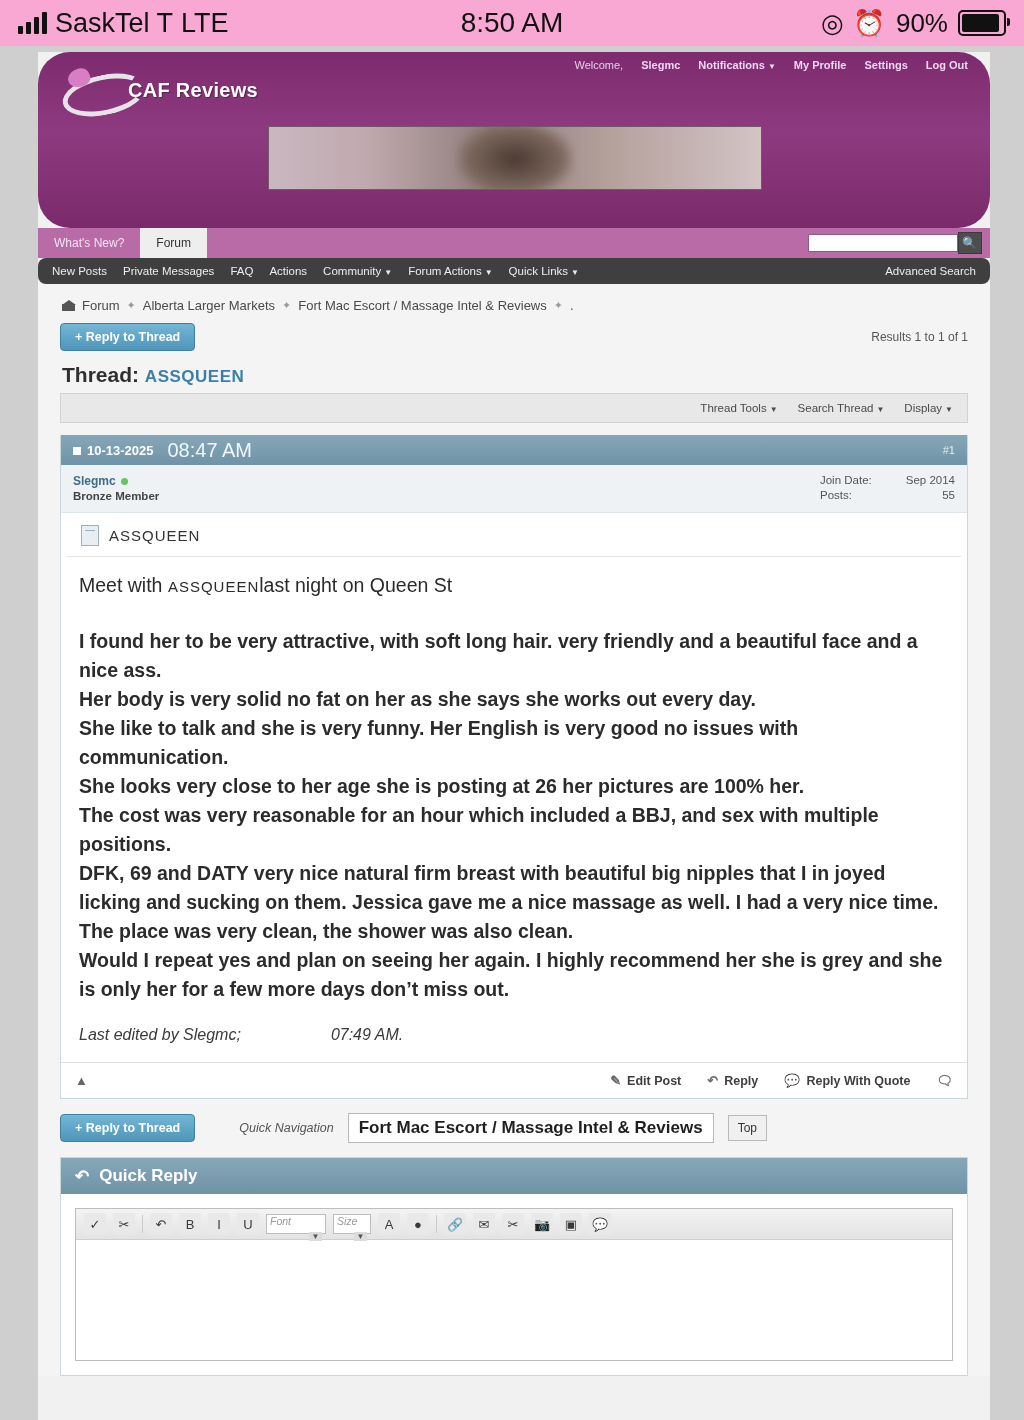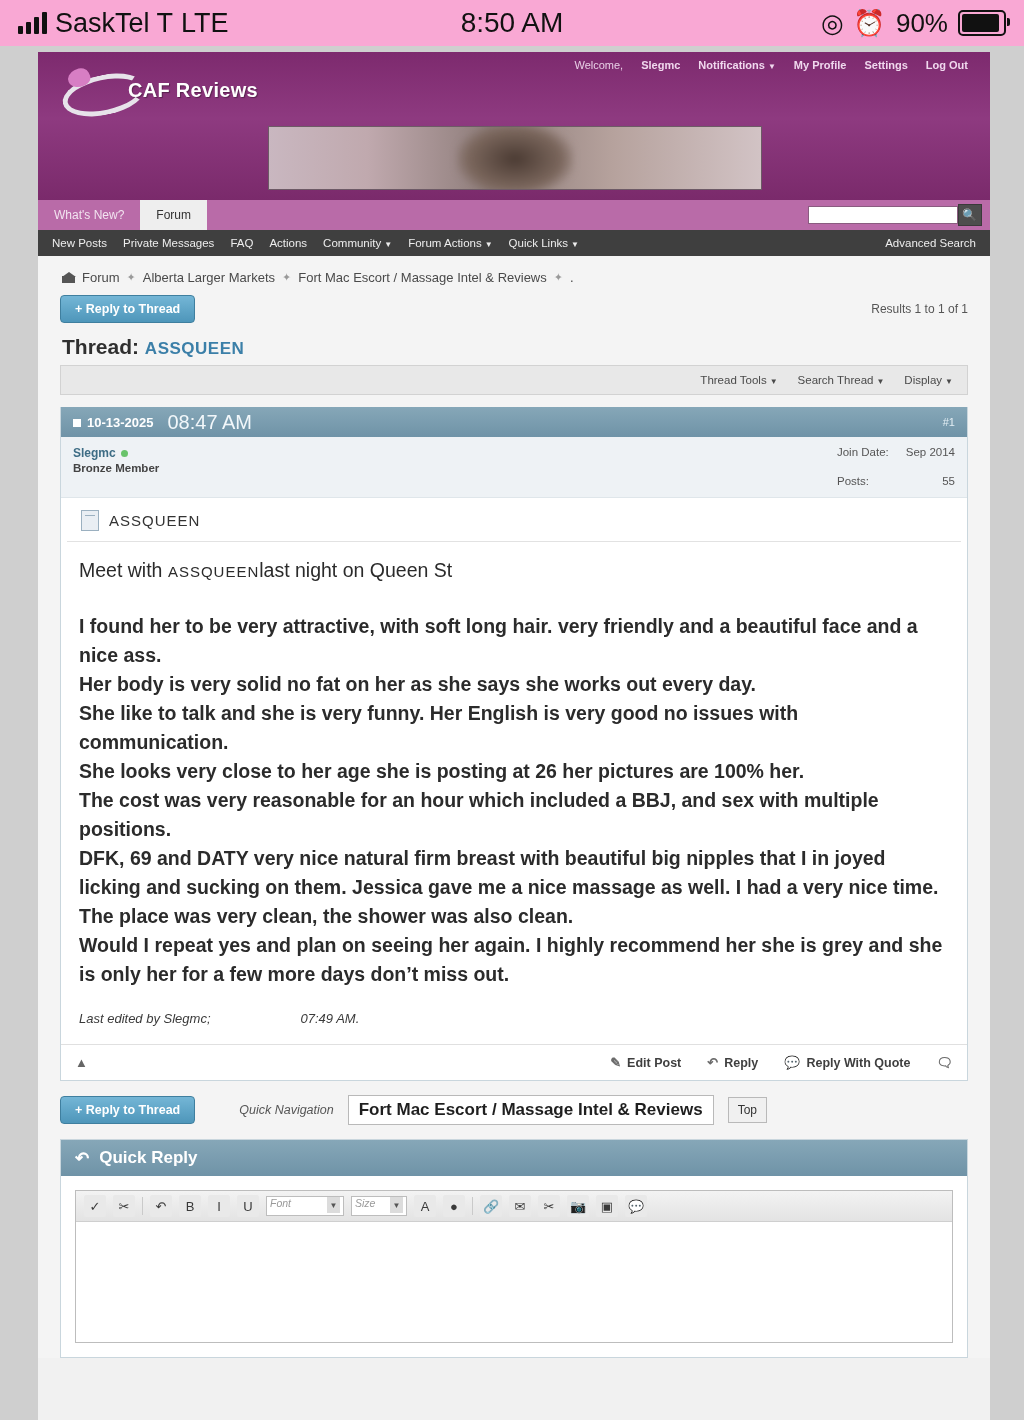--- a/index.html
+++ b/index.html
@@ -97,21 +97,22 @@
     width: 952px;
     bottom: 0;
     background: #f1f1f1;
     overflow: hidden;
   }
 
   
   .site-head {
     background: linear-gradient(180deg,#7d2a6e 0%, #8e3a80 45%, #7a2a6b 100%);
     position: relative;
-    height: 148px;
+    height: 176px;
+    border-radius: 32px;
   }
   .toplinks {
     display: flex;
     justify-content: flex-end;
     align-items: center;
     gap: 18px;
     padding: 7px 22px 0 0;
     font-size: 11px;
     color: #f0d8ee;
     font-weight: bold;
@@ -223,20 +224,21 @@
   
   .subnav {
     background: #3f3f3f;
     height: 26px;
     display: flex;
     align-items: center;
     padding: 0 14px;
     gap: 16px;
     font-size: 11.5px;
     color: #ededed;
+    border-radius: 8px;
   }
   .subnav .adv { margin-left: auto; }
   .caret { font-size: 8px; margin-left: 3px; }
 
   
   .content {
     background: #f4f4f4;
     padding: 0 22px 0 22px;
   }
   .breadcrumb {
@@ -354,21 +356,20 @@
   .user-left .rank { font-weight: bold; color: #444; margin-top: 2px; font-size: 11.5px;}
   .user-right {
     margin-left: auto;
     font-size: 11.5px;
     color: #555;
     display: grid;
     grid-template-columns: auto auto;
     column-gap: 34px;
     row-gap: 2px;
     text-align: left;
-    gap: 17px;
   }
   .user-right .v { text-align: right; }
 
   .post-subject {
     display: flex;
     align-items: center;
     gap: 10px;
     padding: 12px 14px 10px 14px;
     border-bottom: 1px solid #e2e2e2;
     margin: 0 6px;
@@ -398,21 +399,21 @@
     color: #2b2b2b;
   }
   .post-body .small-caps {
     font-size: 15px;
     letter-spacing: 1px;
   }
   .post-body p { margin: 0 0 26px 0; }
   .post-body .lines { margin: 0; font-weight: bold; }
   .lastedit {
     font-style: italic;
-    font-size: 13px;
+    font-size: 16px;
     color: #3a3a3a;
     padding: 16px 18px 18px 18px;
     display: flex;
     gap: 90px;
   }
 
   .post-foot {
     border-top: 1px solid #e0e0e0;
     display: flex;
     align-items: center;
@@ -492,26 +493,27 @@
     font-size: 13px; color: #3a3a3a;
     background: #e9e9e9;
     border-radius: 2px;
   }
   .tb-sep { width:1px; height:18px; background:#cacaca; }
   .tb-select {
     border: 1px solid #bdbdbd;
     background: #fff;
     height: 18px;
     display: flex;
-    align-items: flex-start;
+    align-items: flex-end;
     font-size: 10.5px;
     color: #999;
     font-style: italic;
     padding: 0 3px;
     gap: 5px;
+    flex-direction: column;
   }
   .tb-select .arrow {
     width: 13px; height: 16px;
     background: #dcdcdc;
     display: flex; align-items: center; justify-content: center;
     font-size: 8px; color: #555;
   }
   .editor-area {
     height: 120px;
     background: #fff;

